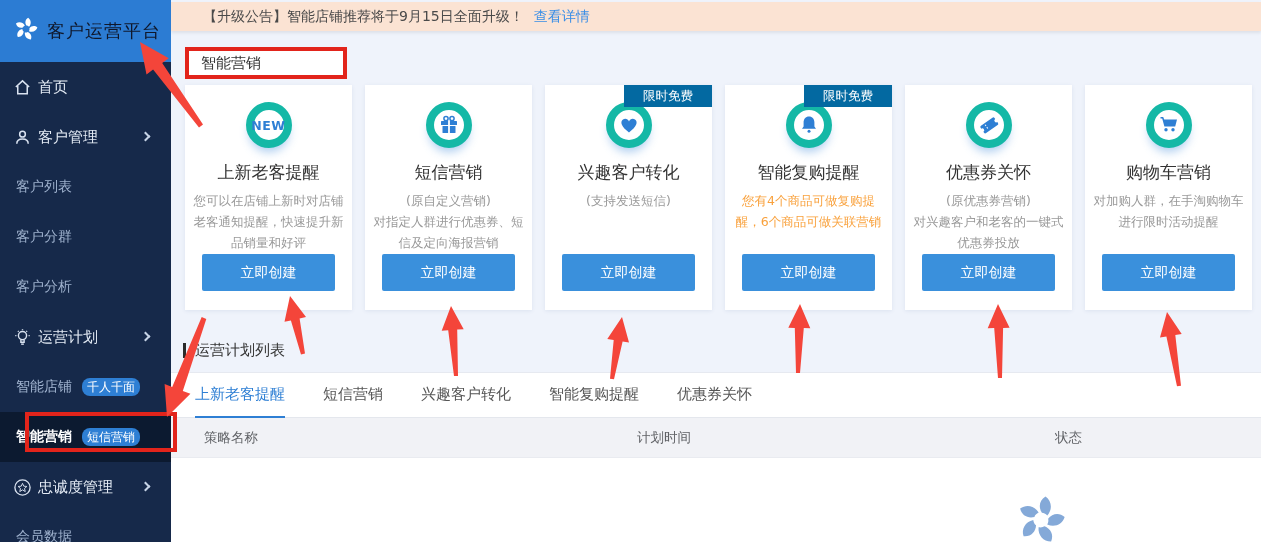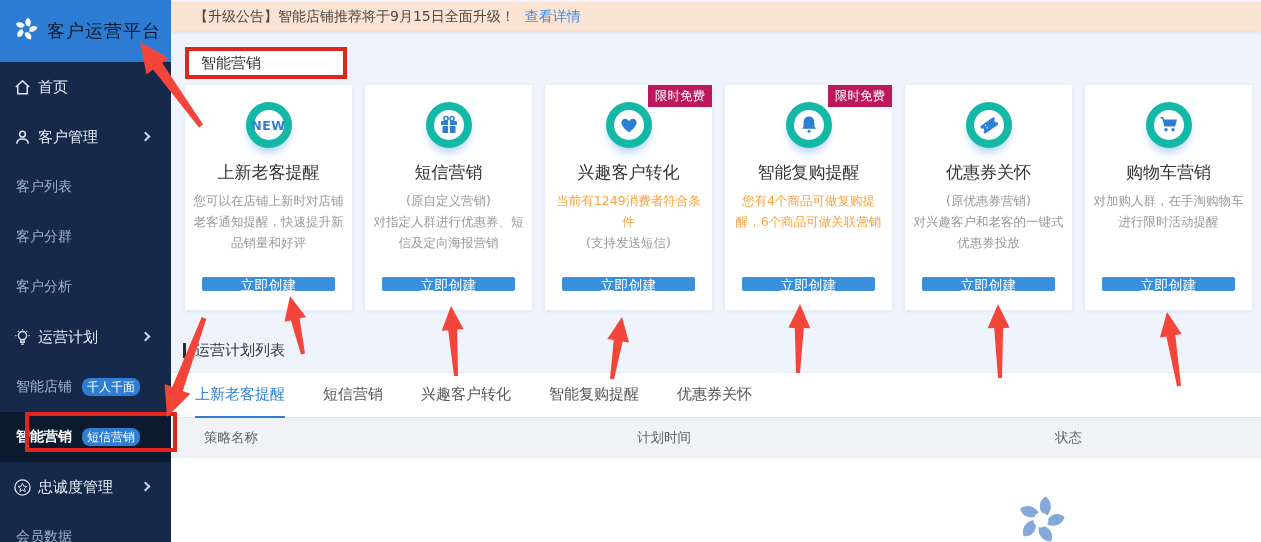--- a/index.html
+++ b/index.html
@@ -15,45 +15,45 @@
   .nav-item .nicon { width:19px; height:19px; margin-left:13px; flex:0 0 19px; }
   .nav-item .nlabel { margin-left:6px; color:#E4EBF5; font-size:15px; }
   .nav-item.sub .nlabel { margin-left:16px; color:#9FB2CE; font-size:14px; }
   .nav-item.selected { background:#0C1A30; }
   .nav-item.selected .nlabel { color:#FFFFFF; font-weight:bold; }
   .nav-badge { margin-left:10px; background:#2E7FD4; color:#fff; font-size:12px; padding:2px 5px; border-radius:8px; line-height:14px; }
   .chev { position:absolute; right:22px; top:21px; width:7px; height:7px; border-top:2px solid #C6D3E6; border-right:2px solid #C6D3E6; transform:rotate(45deg); }
 
   
   .notice { position:absolute; left:171px; top:2px; right:0; height:29px; background:#FBE3D3;
-            display:flex; align-items:center; padding-left:23px; font-size:14px; color:#4A4A4A;
+            display:flex; align-items:center; padding-left:32px; font-size:14px; color:#4A4A4A;
             box-shadow:0 2px 3px rgba(0,0,0,0.08); z-index:4; }
   .notice-link { color:#3A8EE6; margin-left:10px; cursor:pointer; text-decoration:none; }
 
   
   .title-box { position:absolute; left:185px; top:47px; width:162px; height:32px;
                border:4px solid #E2241B; background:#fff; z-index:55; display:flex; align-items:center; }
   .title-box span { padding-left:12px; font-size:15px; color:#333; }
 
   
   .cards { position:absolute; left:185px; top:85px; display:flex; gap:13px; z-index:3; }
   .card { position:relative; width:167px; height:225px; background:#fff; text-align:center;
           box-shadow:0 1px 4px rgba(60,90,140,0.10); }
-  .free-badge { position:absolute; top:0; right:0; height:22px; line-height:22px; padding:0 7px;
-                background:#be185d; color:#fff; font-size:12.5px; }
+  .free-badge { position:absolute; top:0; right:0; height:22px; line-height:22px; padding:0 19px;
+                background:#0369a1; color:#fff; font-size:12.5px; }
   .icon-circle { width:46px; height:46px; margin:17px auto 0; border-radius:50%; border:8px solid #14b8a6;
                  background:#fff; display:flex; align-items:center; justify-content:center;
                  box-shadow:0 7px 10px -3px rgba(77,147,222,0.45); }
   .new-text { color:#2E7FD4; font-weight:bold; font-size:12.5px; letter-spacing:0.5px; }
   .card-title { margin-top:13px; font-size:17px; color:#333; }
   .card-desc { margin:6px auto 0; width:152px; font-size:12.5px; line-height:21px; color:#999; }
   .card-desc .hl { display:block; color:#F9A13C; }
   .card-desc .note { display:block; color:#999; }
   .card-desc .pri { display:block; color:#999; }
-  .create-btn { position:absolute; left:17px; bottom:19px; width:133px; height:14px; border:none;
+  .create-btn { position:absolute; left:17px; bottom:19px; width:133px; height:37px; border:none;
                 background:#3A90DC; color:#fff; font-size:14px; border-radius:2px; cursor:pointer;
                 font-family:inherit; }
 
   
   .section-head { position:absolute; left:183px; top:341px; display:flex; align-items:center; gap:9px; z-index:3; }
   .vbar { width:3px; height:15px; background:#2B2B2B; }
   .section-title { font-size:15px; color:#333; }
 
   .panel { position:absolute; left:171px; top:372px; width:1090px; height:170px; background:#fff;
            border-top:1px solid #E6E9F0; z-index:2; }
@@ -205,21 +205,20 @@
 
     <div class="card">
       <span class="free-badge">限时免费</span>
       <div class="icon-circle">
         <svg width="22" height="22" viewBox="0 0 22 22" fill="#2E7FD4">
           <path d="M11 18.5 C 3.5 13 1.6 8 5 5.6 C 7.4 4 10 5.2 11 7.6 C 12 5.2 14.6 4 17 5.6 C 20.4 8 18.5 13 11 18.5 Z"></path>
         </svg>
       </div>
       <div class="card-title">兴趣客户转化</div>
       <div class="card-desc">
-        <span class="hl">当前有1249消费者符合条件</span>
         <span class="note">(支持发送短信)</span>
       </div>
       <button class="create-btn">立即创建</button>
     </div>
 
     <div class="card">
       <span class="free-badge">限时免费</span>
       <div class="icon-circle">
         <svg width="22" height="22" viewBox="0 0 22 22" fill="#2E7FD4">
           <path d="M11 2.5 C 7.6 2.5 5.6 5 5.6 8.6 L 5.6 12.6 L 4 14.8 L 18 14.8 L 16.4 12.6 L 16.4 8.6 C 16.4 5 14.4 2.5 11 2.5 Z"></path>

